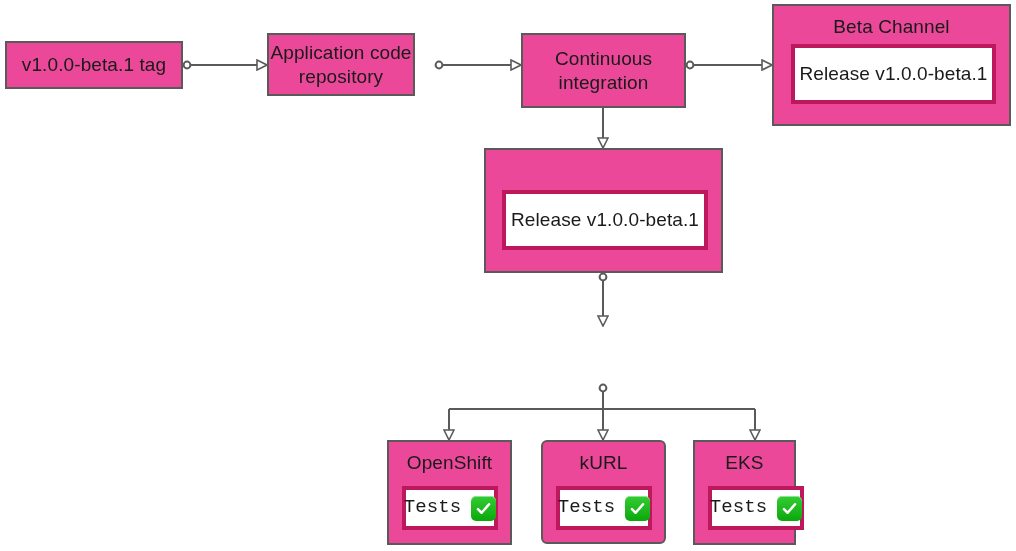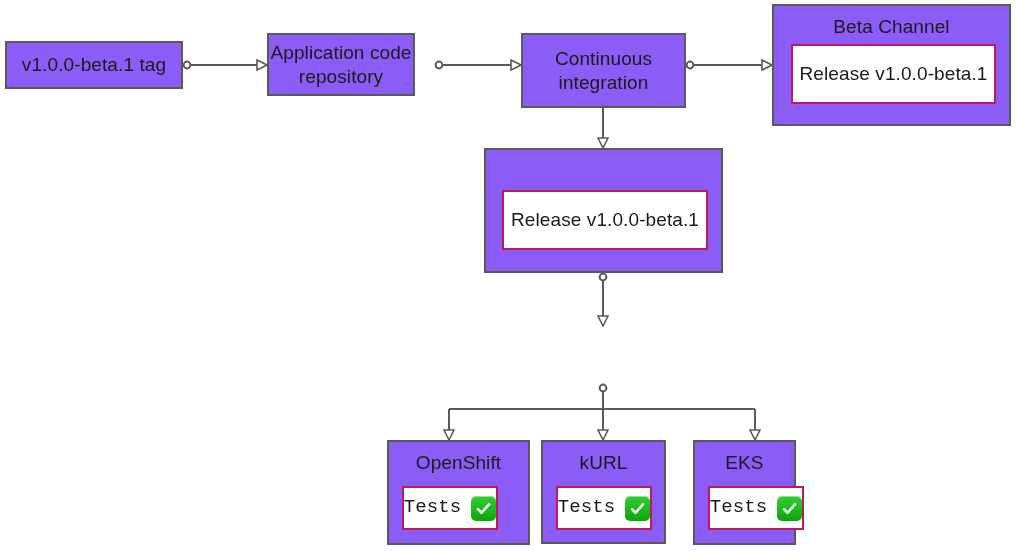--- a/index.html
+++ b/index.html
@@ -22,21 +22,21 @@
     position: absolute;
     left: 0;
     top: 0;
     width: 1016px;
     height: 551px;
     pointer-events: none;
   }
   .node {
     position: absolute;
     box-sizing: border-box;
-    background: #8b5cf6;
+    background: #ec4899;
     border: 2px solid #5a5a5a;
     display: flex;
     align-items: center;
     justify-content: center;
     text-align: center;
     color: #1a1a1a;
     font-size: 19px;
     line-height: 1.22;
     letter-spacing: 0.1px;
   }
@@ -48,21 +48,21 @@
     position: absolute;
     left: 0;
     right: 0;
     text-align: center;
     font-size: 19px;
     color: #1a1a1a;
     line-height: 1.2;
   }
   .node.inner {
     position: absolute;
-    border: 2px solid #be185d;
+    border: 4px solid #be185d;
     background: #ffffff;
   }
   .mono {
     font-family: "Liberation Mono", "DejaVu Sans Mono", monospace;
     font-weight: bold;
     font-size: 19px;
     letter-spacing: 0.6px;
   }
   .tests-row {
     display: flex;
@@ -159,35 +159,35 @@
     </div>
   </div>
 
   <div class="node container" style="left:484px; top:148px; width:239px; height:125px;">
     <div class="node inner" style="left:16px; top:40px; width:206px; height:60px; display:flex; align-items:center; justify-content:center;">
       <span>Release v1.0.0-beta.1</span>
     </div>
   </div>
 
 
-  <div class="node container" style="left:387px; top:440px; width:143px; height:105px;">
+  <div class="node container" style="left:387px; top:440px; width:125px; height:105px;">
     <div class="container-title" style="top:10px;">OpenShift</div>
     <div class="node inner" style="left:13px; top:44px; width:96px; height:44px;">
       <div class="tests-row">
         <span class="tests-label">Tests</span>
         <span class="check-badge">
           <svg width="19" height="19" viewBox="0 0 24 24" aria-hidden="true">
             <path d="M5 12.8 L9.6 17.4 L19 6.6" fill="none" stroke="#ffffff" stroke-width="3.2" stroke-linecap="round" stroke-linejoin="round"></path>
           </svg>
         </span>
       </div>
     </div>
   </div>
 
-  <div class="node container" style="left:541px; top:440px; width:125px; height:104px;">
+  <div class="node container" style="left:541px; top:440px; width:125px; height:104px;border-radius:6px;">
     <div class="container-title" style="top:10px;">kURL</div>
     <div class="node inner" style="left:13px; top:44px; width:96px; height:44px;">
       <div class="tests-row">
         <span class="tests-label">Tests</span>
         <span class="check-badge">
           <svg width="19" height="19" viewBox="0 0 24 24" aria-hidden="true">
             <path d="M5 12.8 L9.6 17.4 L19 6.6" fill="none" stroke="#ffffff" stroke-width="3.2" stroke-linecap="round" stroke-linejoin="round"></path>
           </svg>
         </span>
       </div>

